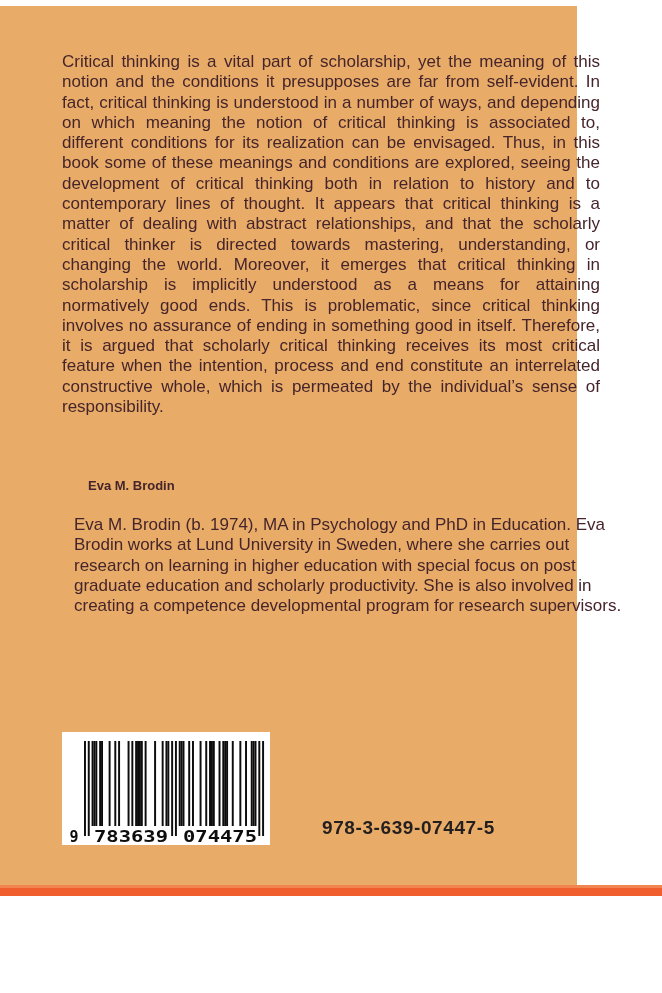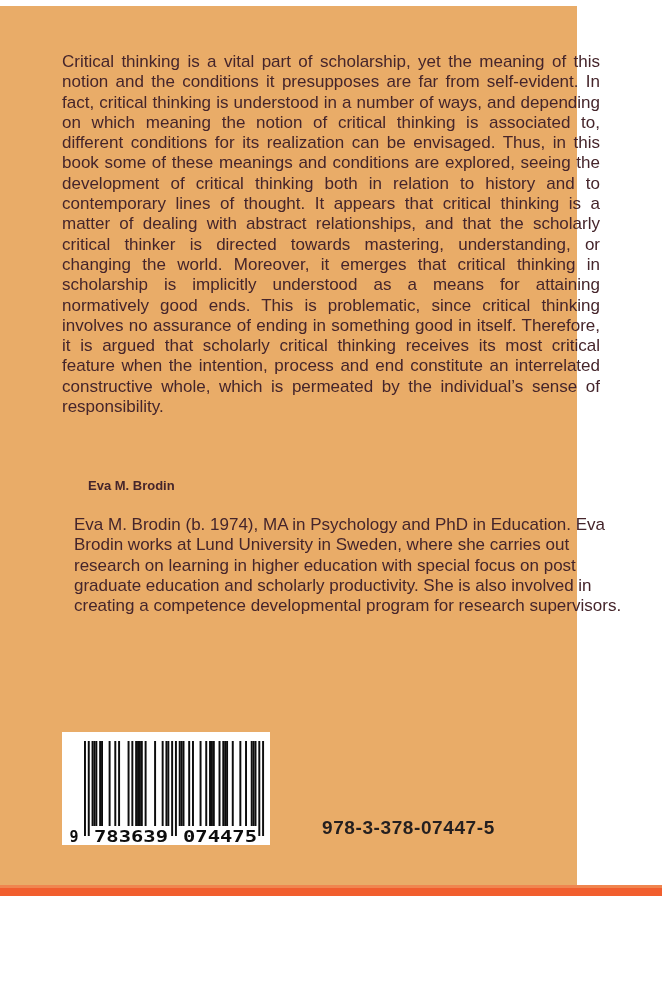--- a/index.html
+++ b/index.html
@@ -165,20 +165,20 @@
             <rect x="192.53" y="9" width="1.95" height="85"></rect>
             <rect x="196.32" y="9" width="1.95" height="95"></rect>
             <rect x="200.11" y="9" width="1.95" height="95"></rect>
           </g>
         <text x="12" y="110" text-anchor="middle">9</text>
         <text x="32" y="110" textLength="74" lengthAdjust="spacingAndGlyphs">783639</text>
         <text x="121" y="110" textLength="74" lengthAdjust="spacingAndGlyphs">074475</text>
       </svg>
     </div>
 
-    <div class="isbn-label">978-3-378-07447-5</div>
+    <div class="isbn-label">978-3-639-07447-5</div>
 
   </div>
 
   <div class="bottom-stripe"></div>
   <div class="bottom-margin"></div>
 
 </div>
 
 </body></html>

